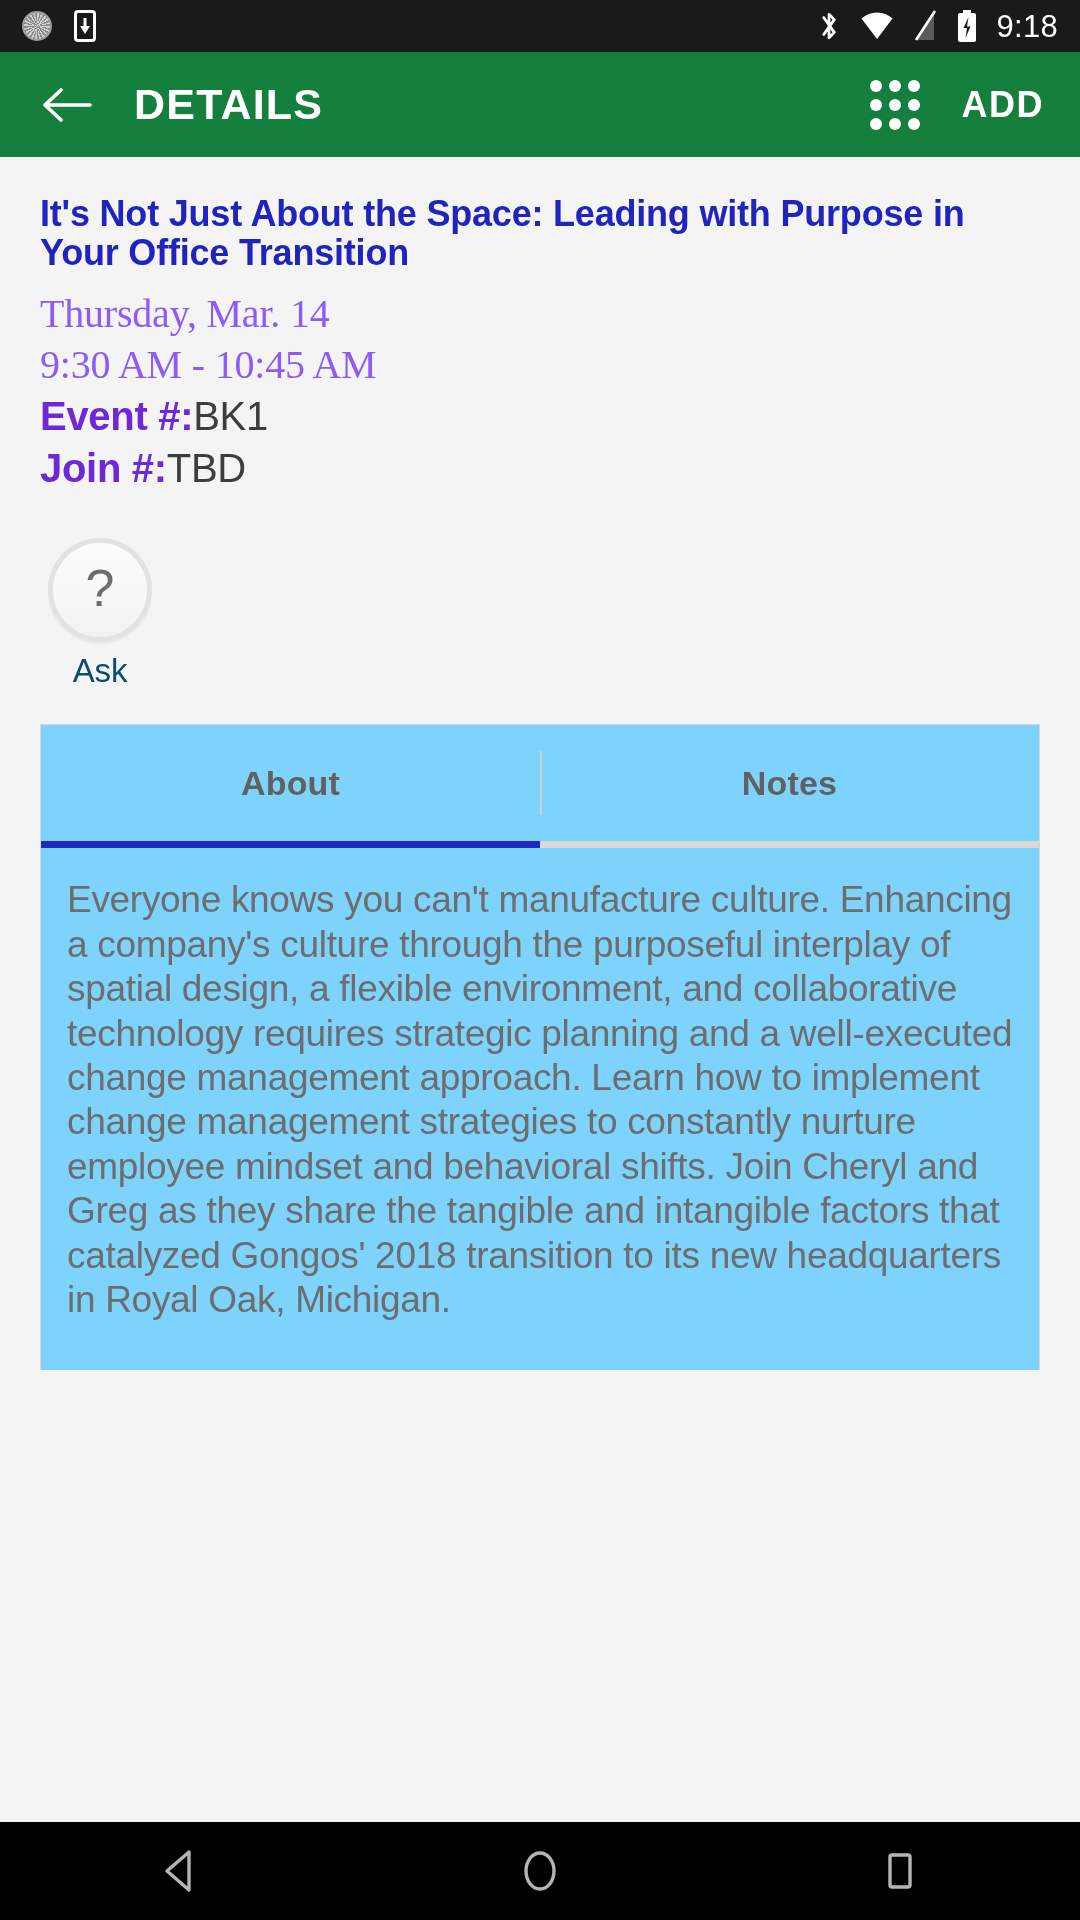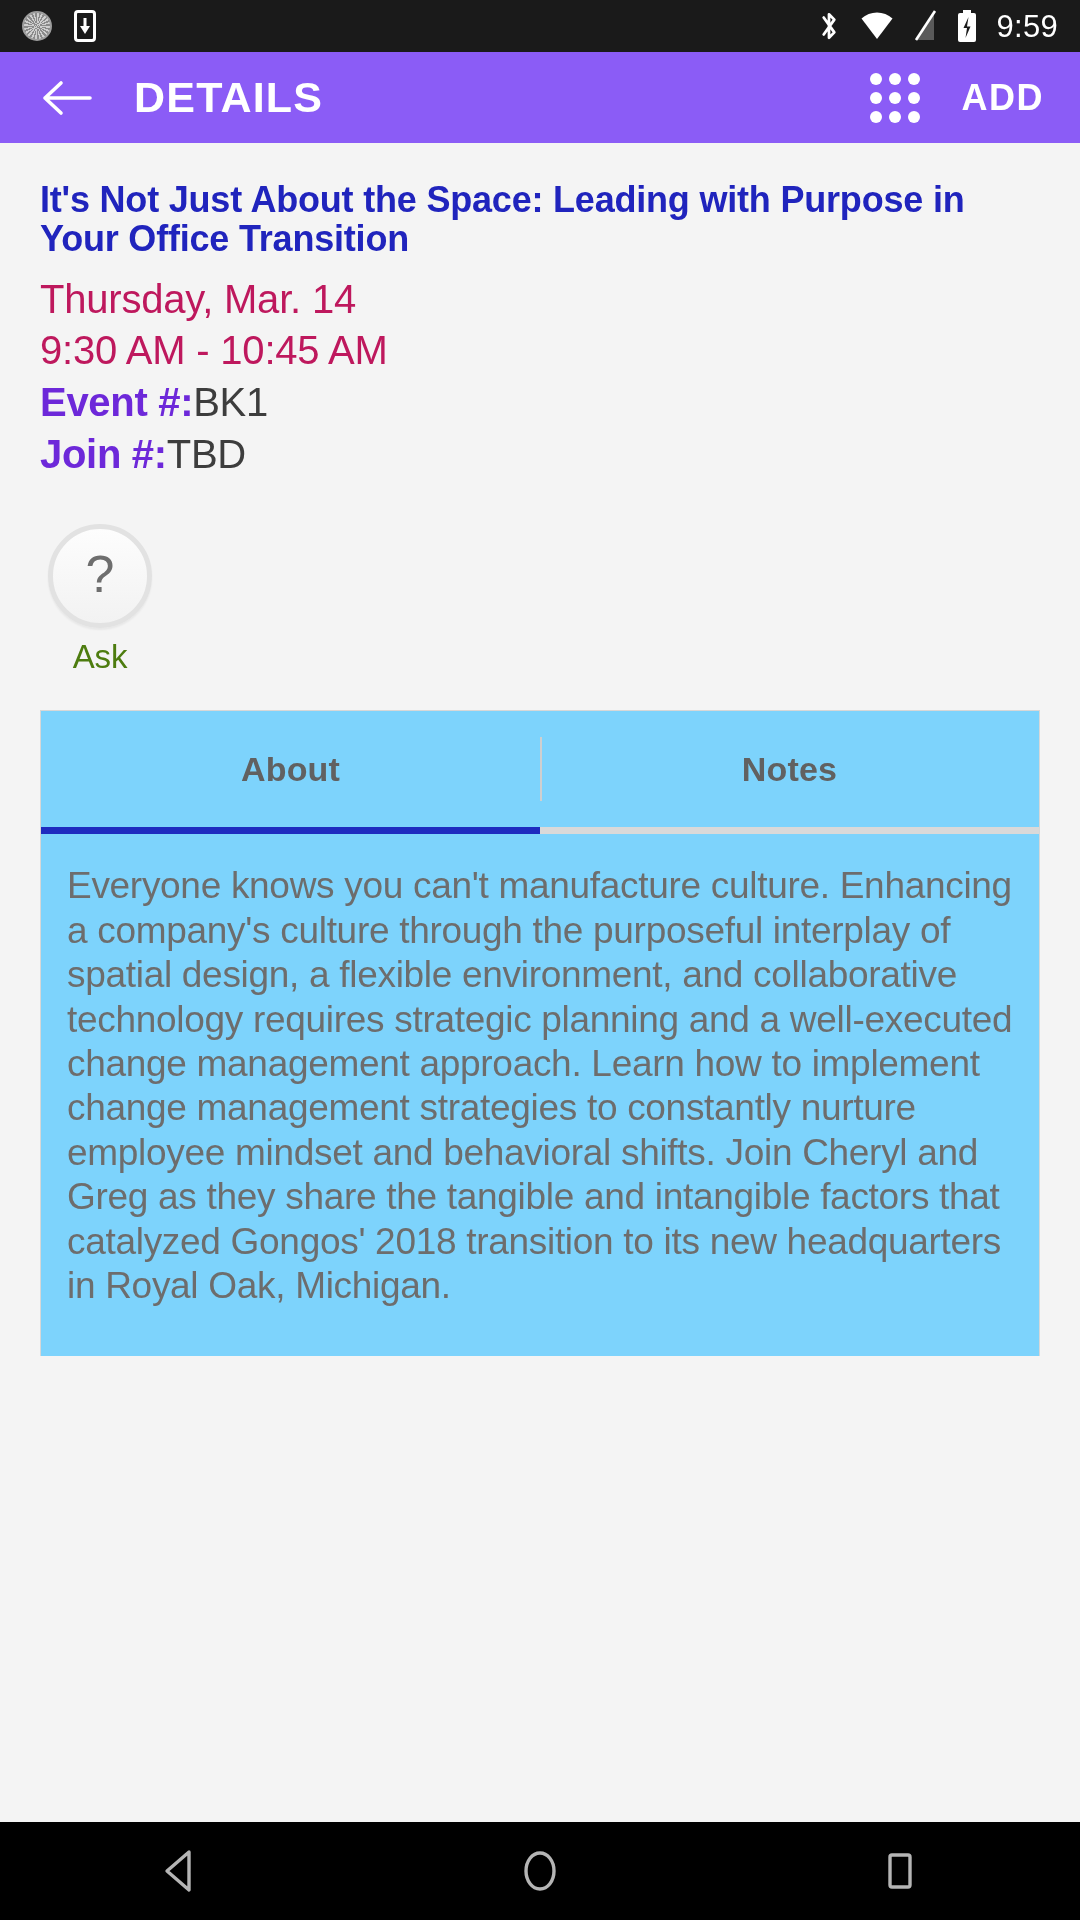--- a/index.html
+++ b/index.html
@@ -29,21 +29,21 @@
   .icon-dl:before{ content:""; position:absolute; left:50%; top:13px; margin-left:-5px;
     border-left:5px solid transparent; border-right:5px solid transparent;
     border-top:8px solid #fff; }
   .icon-bt{ width:26px; height:34px; display:block; }
   .icon-wifi{ width:34px; height:30px; display:block; }
   .icon-sig{ width:26px; height:34px; display:block; }
   .icon-bat{ width:22px; height:34px; display:block; }
 
   
   .appbar{
-    height:91px; background:#8b5cf6; display:flex; align-items:center;
+    height:105px; background:#15803d; display:flex; align-items:center;
     padding:12px 30px;
   }
   .back-btn{ width:74px; height:74px; display:flex; align-items:center; justify-content:center; }
   .appbar-title{
     color:#ffffff; font-size:43px; font-weight:700; letter-spacing:1.2px;
     margin-left:30px;
   }
   .appbar-actions{ margin-left:auto; display:flex; align-items:center; gap:40px; }
   .grid-icon{ width:54px; height:54px; display:grid;
     grid-template-columns:repeat(3,1fr); grid-template-rows:repeat(3,1fr);
@@ -51,40 +51,40 @@
   .grid-icon i{ display:block; background:#fff; border-radius:50%; }
   .add-btn{ color:#ffffff; font-size:36px; font-weight:700; letter-spacing:1.5px; padding-right:6px; }
 
   
   .content{ padding:0 40px; }
   .event-title{
     color:#2024bd; font-size:36px; font-weight:700; line-height:1.07;
     padding-top:38px; letter-spacing:-0.2px;
   }
   .event-date, .event-time{
-    color:#be185d; font-size:40px; font-weight:400; line-height:1.28; letter-spacing:-0.2px;
+    color:#8b5cf6; font-size:40px; font-weight:400; line-height:1.28; letter-spacing:-0.2px;font-family:Liberation Serif, serif;
   }
   .event-date{ padding-top:16px; }
   .meta-line{ font-size:40px; line-height:1.30; letter-spacing:-0.3px; }
   .meta-line:first-of-type{ padding-top:24px; }
   .meta-key{ color:#6d28d9; font-weight:700; }
   .meta-val{ color:#3d3d3d; font-weight:400; }
 
   
   .ask-wrap{ margin-top:44px; width:120px; text-align:center; }
   .ask-circle{
     width:104px; height:104px; border-radius:50%;
     background:linear-gradient(180deg,#fdfdfd 0%,#f2f2f2 100%);
     border:5px solid #e2e2e2;
     display:flex; align-items:center; justify-content:center;
     box-shadow:0 2px 2px rgba(0,0,0,.05);
     margin:0 auto;
   }
   .ask-q{ color:#6e6e6e; font-size:52px; font-weight:400; line-height:1; margin-top:-4px; }
-  .ask-label{ color:#4d7c0f; font-size:33px; margin-top:10px; letter-spacing:-0.2px; }
+  .ask-label{ color:#0c4a6e; font-size:33px; margin-top:10px; letter-spacing:-0.2px; }
 
   
   .panel{
     margin-top:34px; margin-left:0; margin-right:0;
     background:#7dd3fc; border:1px solid #d7d7d7;
     border-bottom:none;
     height:646px;
   }
   .tabs{ display:flex; height:116px; position:relative; }
   .tab{
@@ -129,21 +129,21 @@
       </svg>
       <svg class="icon-sig" viewBox="0 0 26 34">
         <path d="M22 3 L22 31 L5 31 Z" fill="#5a5a5a"></path>
         <path d="M4 31 L23 2" stroke="#ffffff" stroke-width="2.6"></path>
       </svg>
       <svg class="icon-bat" viewBox="0 0 22 34">
         <rect x="7" y="1" width="8" height="3" fill="#ffffff"></rect>
         <rect x="2" y="4" width="18" height="29" rx="2" fill="#ffffff"></rect>
         <path d="M12.5 8 L7.5 19 L11 19 L9.5 29 L14.5 17.5 L11 17.5 Z" fill="#1a1a1a"></path>
       </svg>
-      <span class="sb-time">9:59</span>
+      <span class="sb-time">9:18</span>
     </div>
   </div>
 
   <div class="appbar">
     <div class="back-btn">
       <svg width="50" height="38" viewBox="0 0 50 38">
         <path d="M48 19 L3 19 M3 19 L19 4 M3 19 L19 34" fill="none" stroke="#ffffff" stroke-width="3.6" stroke-linecap="round" stroke-linejoin="round"></path>
       </svg>
     </div>
     <div class="appbar-title">DETAILS</div>

